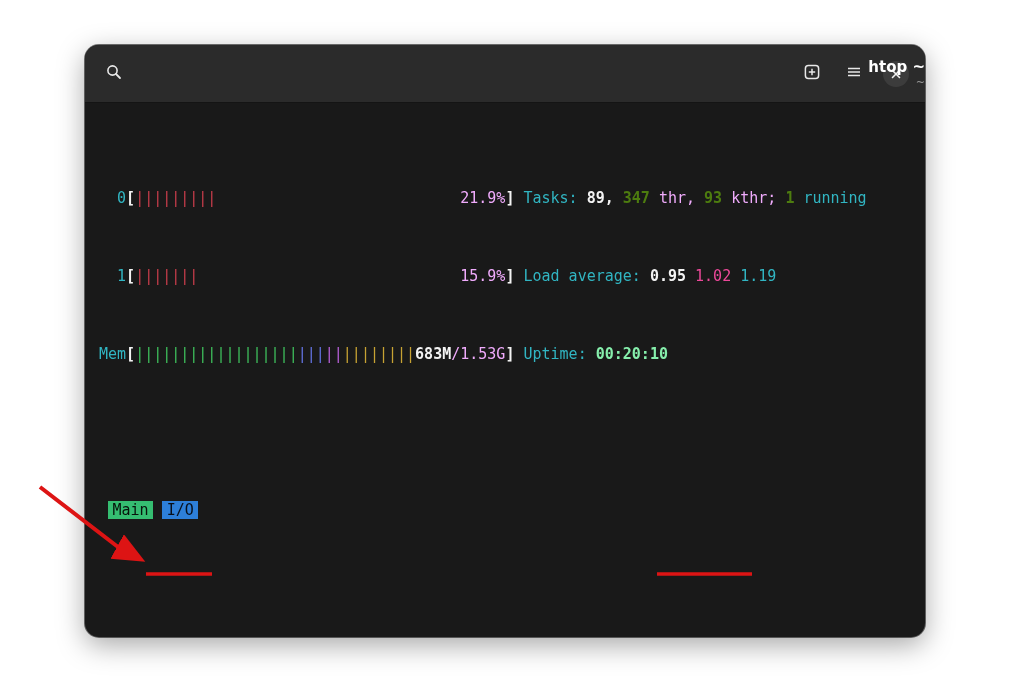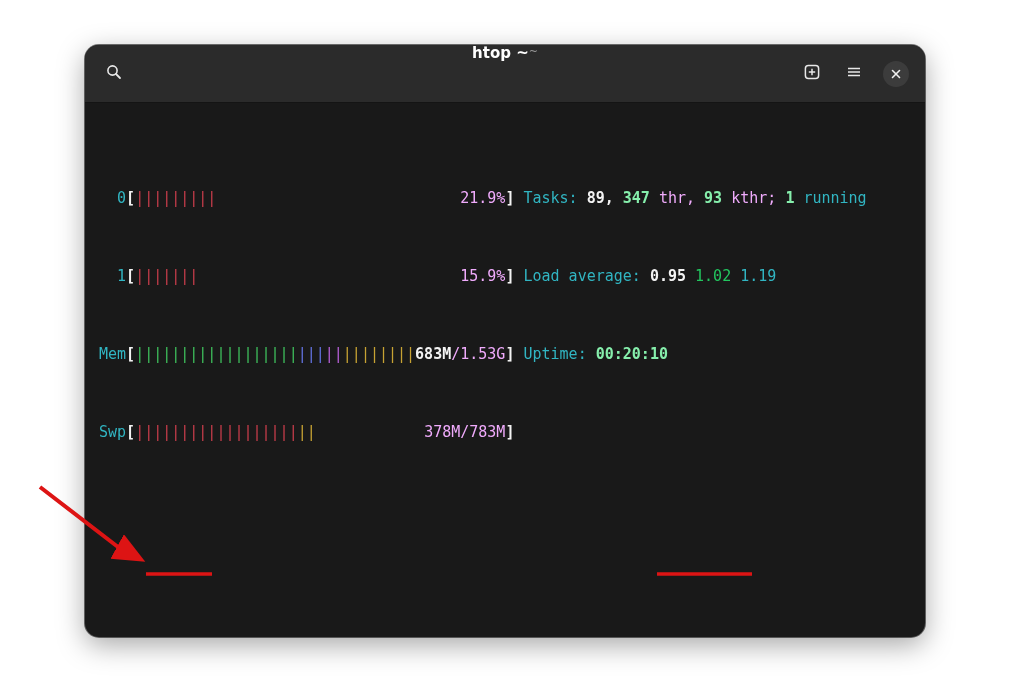--- a/index.html
+++ b/index.html
@@ -9,38 +9,38 @@
 
   
   .window{position:absolute;left:85px;top:45px;width:840px;height:592px;background:#191919;
           border-radius:14px;overflow:hidden;display:flex;flex-direction:column;
           box-shadow:0 8px 28px rgba(0,0,0,.35),0 0 0 1px rgba(0,0,0,.55)}
   .headerbar{height:58px;background:#2b2b2b;display:flex;align-items:center;padding:0 12px;
              position:relative;flex:0 0 auto;border-bottom:1px solid #141414}
   .hb-btn{width:34px;height:34px;border-radius:8px;background:transparent;border:none;display:flex;
           align-items:center;justify-content:center;cursor:pointer}
   .hb-right{margin-left:auto;display:flex;gap:8px;align-items:center}
-  .title-box{position:absolute;left:0;right:0;top:0;bottom:0;display:flex;flex-direction:row;
-             align-items:flex-start;justify-content:center;pointer-events:none}
+  .title-box{position:absolute;left:0;right:0;top:0;bottom:0;display:flex;flex-direction:column;
+             align-items:flex-end;justify-content:center;pointer-events:none}
   .title{color:#ffffff;font-weight:bold;font-size:15px;line-height:17px}
   .subtitle{color:#9a9a9a;font-size:11px;line-height:13px}
   .close-circle{width:26px;height:26px;border-radius:50%;background:#3c3c3c;display:flex;
                 align-items:center;justify-content:center}
 
   
   .terminal{flex:1;padding:30px 14px 0 14px;font-family:"DejaVu Sans Mono",monospace;font-size:15px;
             line-height:26px;color:#d7d7d7;white-space:pre;overflow:hidden}
   .line{height:26px}
 
   .c-cyan{color:#31b5c2}
   .c-cyanb{color:#86efac;font-weight:bold}
-  .c-white{color:#22c55e}
+  .c-white{color:#ec4899}
   .c-wb{color:#f3f3f3;font-weight:bold}
   .c-green{color:#3fbf5c}
-  .c-greenb{color:#86efac;font-weight:bold}
+  .c-greenb{color:#4d7c0f;font-weight:bold}
   .c-gray{color:#f0abfc}
   .c-red{color:#c63d4b}
   .c-blue{color:#6272e0}
   .c-magenta{color:#b55fd6}
   .c-yellow{color:#c7a233}
   .c-plain{color:#d7d7d7}
 
   
   .tab{padding:0 .5ch}
   .tab-active{background:#35bd71;color:#08140c}
@@ -98,22 +98,22 @@
             </svg>
           </span>
         </button>
       </div>
     </div>
 
     <div class="terminal">
       <div class="line"><span class="c-cyan">  0</span><span class="c-wb">[</span><span class="c-red">|||||||||</span><span class="c-plain">                           </span><span class="c-gray">21.9%</span><span class="c-wb">]</span><span class="c-plain"> </span><span class="c-cyan">Tasks: </span><span class="c-wb">89, </span><span class="c-greenb">347</span><span class="c-gray"> thr, </span><span class="c-greenb">93</span><span class="c-gray"> kthr; </span><span class="c-greenb">1</span><span class="c-cyan"> running</span></div>
       <div class="line"><span class="c-cyan">  1</span><span class="c-wb">[</span><span class="c-red">|||||||</span><span class="c-plain">                             </span><span class="c-gray">15.9%</span><span class="c-wb">]</span><span class="c-plain"> </span><span class="c-cyan">Load average: </span><span class="c-wb">0.95 </span><span class="c-white">1.02 </span><span class="c-cyan">1.19</span></div>
       <div class="line"><span class="c-cyan">Mem</span><span class="c-wb">[</span><span class="c-green">||||||||||||||||||</span><span class="c-blue">|||</span><span class="c-magenta">||</span><span class="c-yellow">||||||||</span><span class="c-wb">683M</span><span class="c-gray">/1.53G</span><span class="c-wb">]</span><span class="c-plain"> </span><span class="c-cyan">Uptime: </span><span class="c-cyanb">00:20:10</span></div>
-      <div class="line"><span class="c-cyan">Swp</span><span class="c-wb">[</span><span class="c-red">||||||||||||||||||</span><span class="c-yellow">||</span><span class="c-plain">            </span><span class="c-gray">378M/783M</span><span class="c-wb">]</span></div>
       <div class="line"> </div>
+      <div class="line"><span> </span><span class="tab tab-active">Main</span><span> </span><span class="tab tab-io">I/O</span></div>
       
       
       
     </div>
 
   </div>
 
   <svg class="annot" width="1009" height="681" viewBox="0 0 1009 681">
     <defs>
       <marker id="ah" markerWidth="9" markerHeight="8" refX="6.5" refY="3.5" orient="auto">

